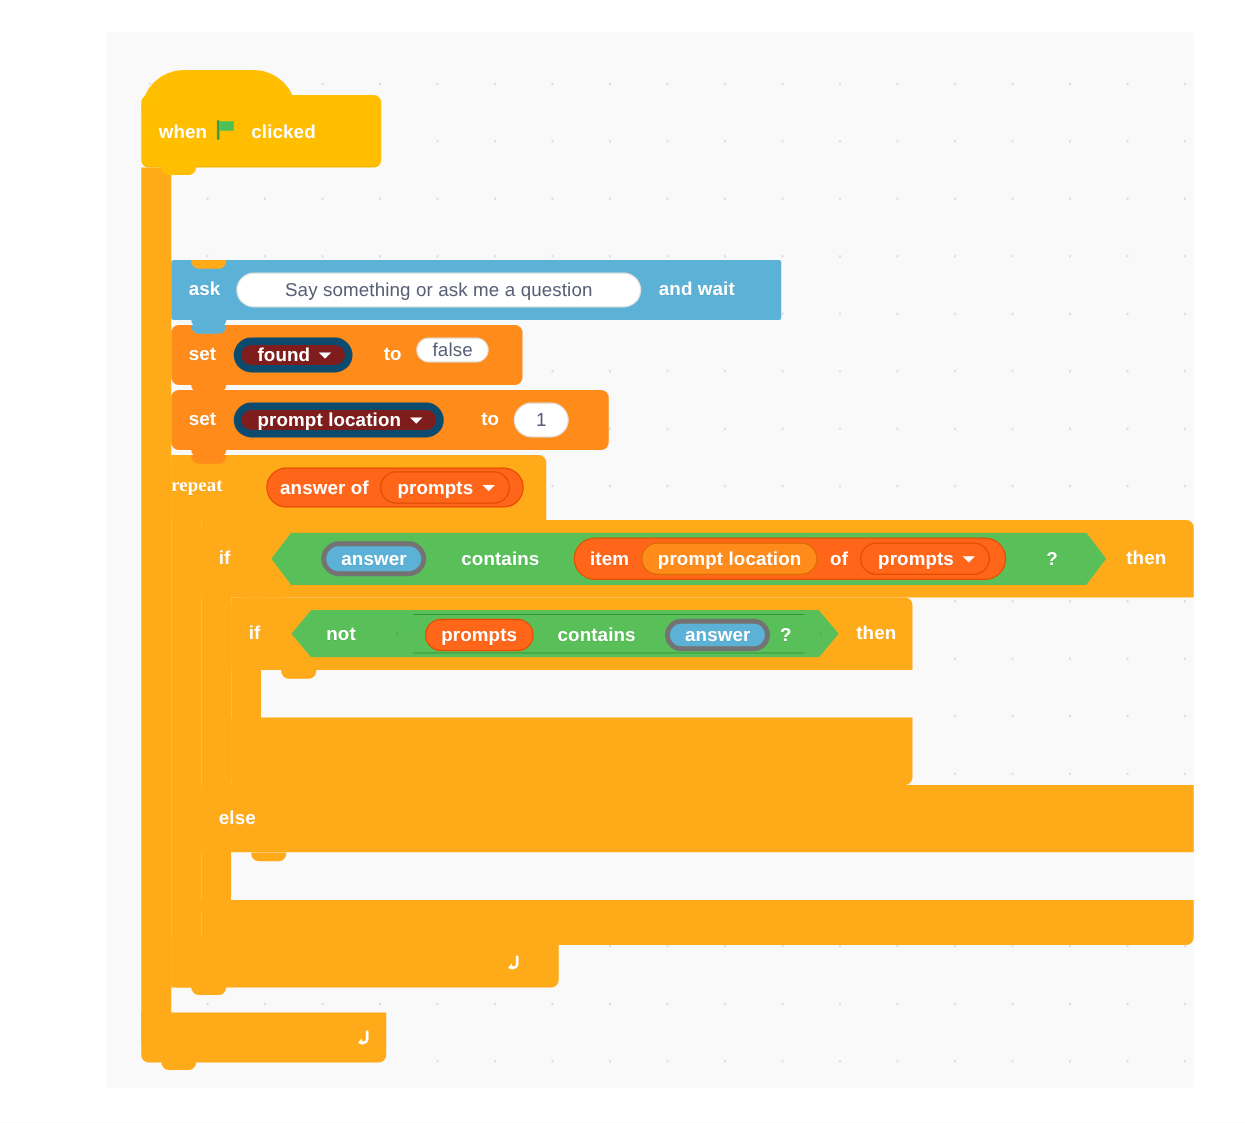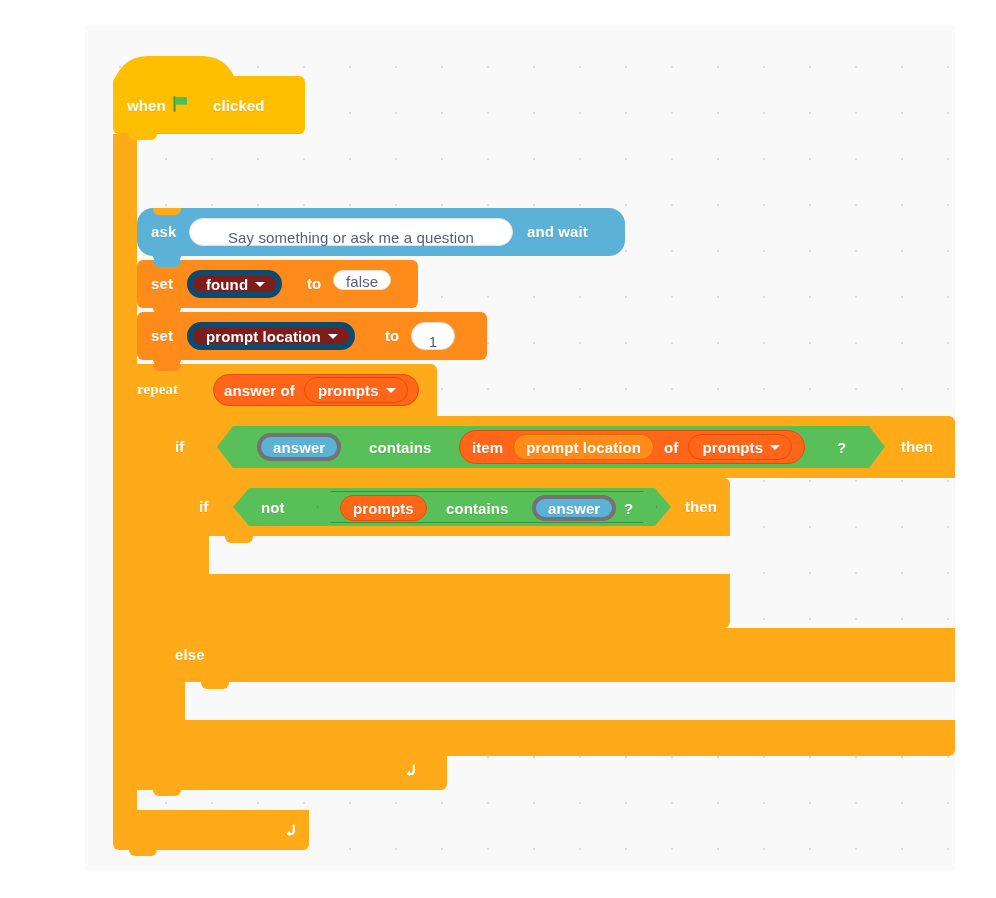--- a/index.html
+++ b/index.html
@@ -53,21 +53,21 @@
   }
 
   
   .rep{
     position:absolute;display:flex;align-items:center;justify-content:center;
     border-radius:999px;box-sizing:border-box;padding:0 12px;height:28px;
   }
   .rep.blue{background:#5cb1d6;border:4px solid #737373;}
   .rep.orange{background:#ff8c1a;border:1px solid #db6e00;}
   .rep.listred{background:#ff661a;border:1px solid #e64d00;}
-  .rep.white{background:#ffffff;border:1px solid #e0e0e0;align-items:flex-end;}
+  .rep.white{background:#ffffff;border:1px solid #e0e0e0;}
   .rep.white .lbl{color:#575e75;text-shadow:none;font-weight:normal;}
 
   
   .ddfield{
     display:flex;align-items:center;gap:7px;
     border-radius:999px;padding:3px 11px 3px 13px;box-sizing:border-box;
   }
   .dd-vars{background:#7f1d1d;border:6px solid #0c4a6e;}
   .dd-list{background:#ff661a;border:1px solid #e04f00;}
   .caret{
@@ -113,25 +113,25 @@
     </div>
 
     <div class="blk hat" style="left:28px;top:50px;width:192px;height:58px;z-index:5;">
       <div class="dome"></div>
       <div class="lbl" style="position:absolute;left:14px;top:22px;">when</div>
       <svg class="flag" style="left:58px;top:18px;" viewBox="0 0 24 24">
         <rect x="3.2" y="2" width="2.6" height="20" rx="1.1" fill="#45993d"></rect>
         <path d="M5.8 3.2 h14.2 v9.6 H5.8 z" fill="#4cbf56"></path>
         <path d="M20 3.2 v9.6 l-3.4 -2.2 v-5.2 z" fill="#4cbf56"></path>
       </svg>
-      <div class="lbl" style="position:absolute;left:100px;top:22px;">clicked</div>
+      <div class="lbl" style="position:absolute;left:88px;top:22px;">clicked</div>
       <div class="bump" style="left:16px;bottom:-6px;background:#ffbf00;"></div>
     </div>
 
-    <div class="blk sens" style="left:52px;top:182px;width:488px;height:48px;border-radius:16px;">
+    <div class="blk sens" style="left:52px;top:182px;width:488px;height:48px;border-radius:2px;">
       <div class="notch-in" style="left:16px;top:0;background:#ffab19;"></div>
       <div class="lbl" style="position:absolute;left:14px;top:16px;">ask</div>
       <div class="rep white" style="left:52px;top:10px;height:28px;width:324px;">
         <span class="lbl">Say something or ask me a question</span>
       </div>
       <div class="lbl" style="position:absolute;left:390px;top:16px;">and wait</div>
       <div class="bump" style="left:16px;bottom:-6px;background:#5cb1d6;"></div>
     </div>
 
     <div class="blk vars" style="left:52px;top:234px;width:281px;height:48px;border-radius:6px;">

